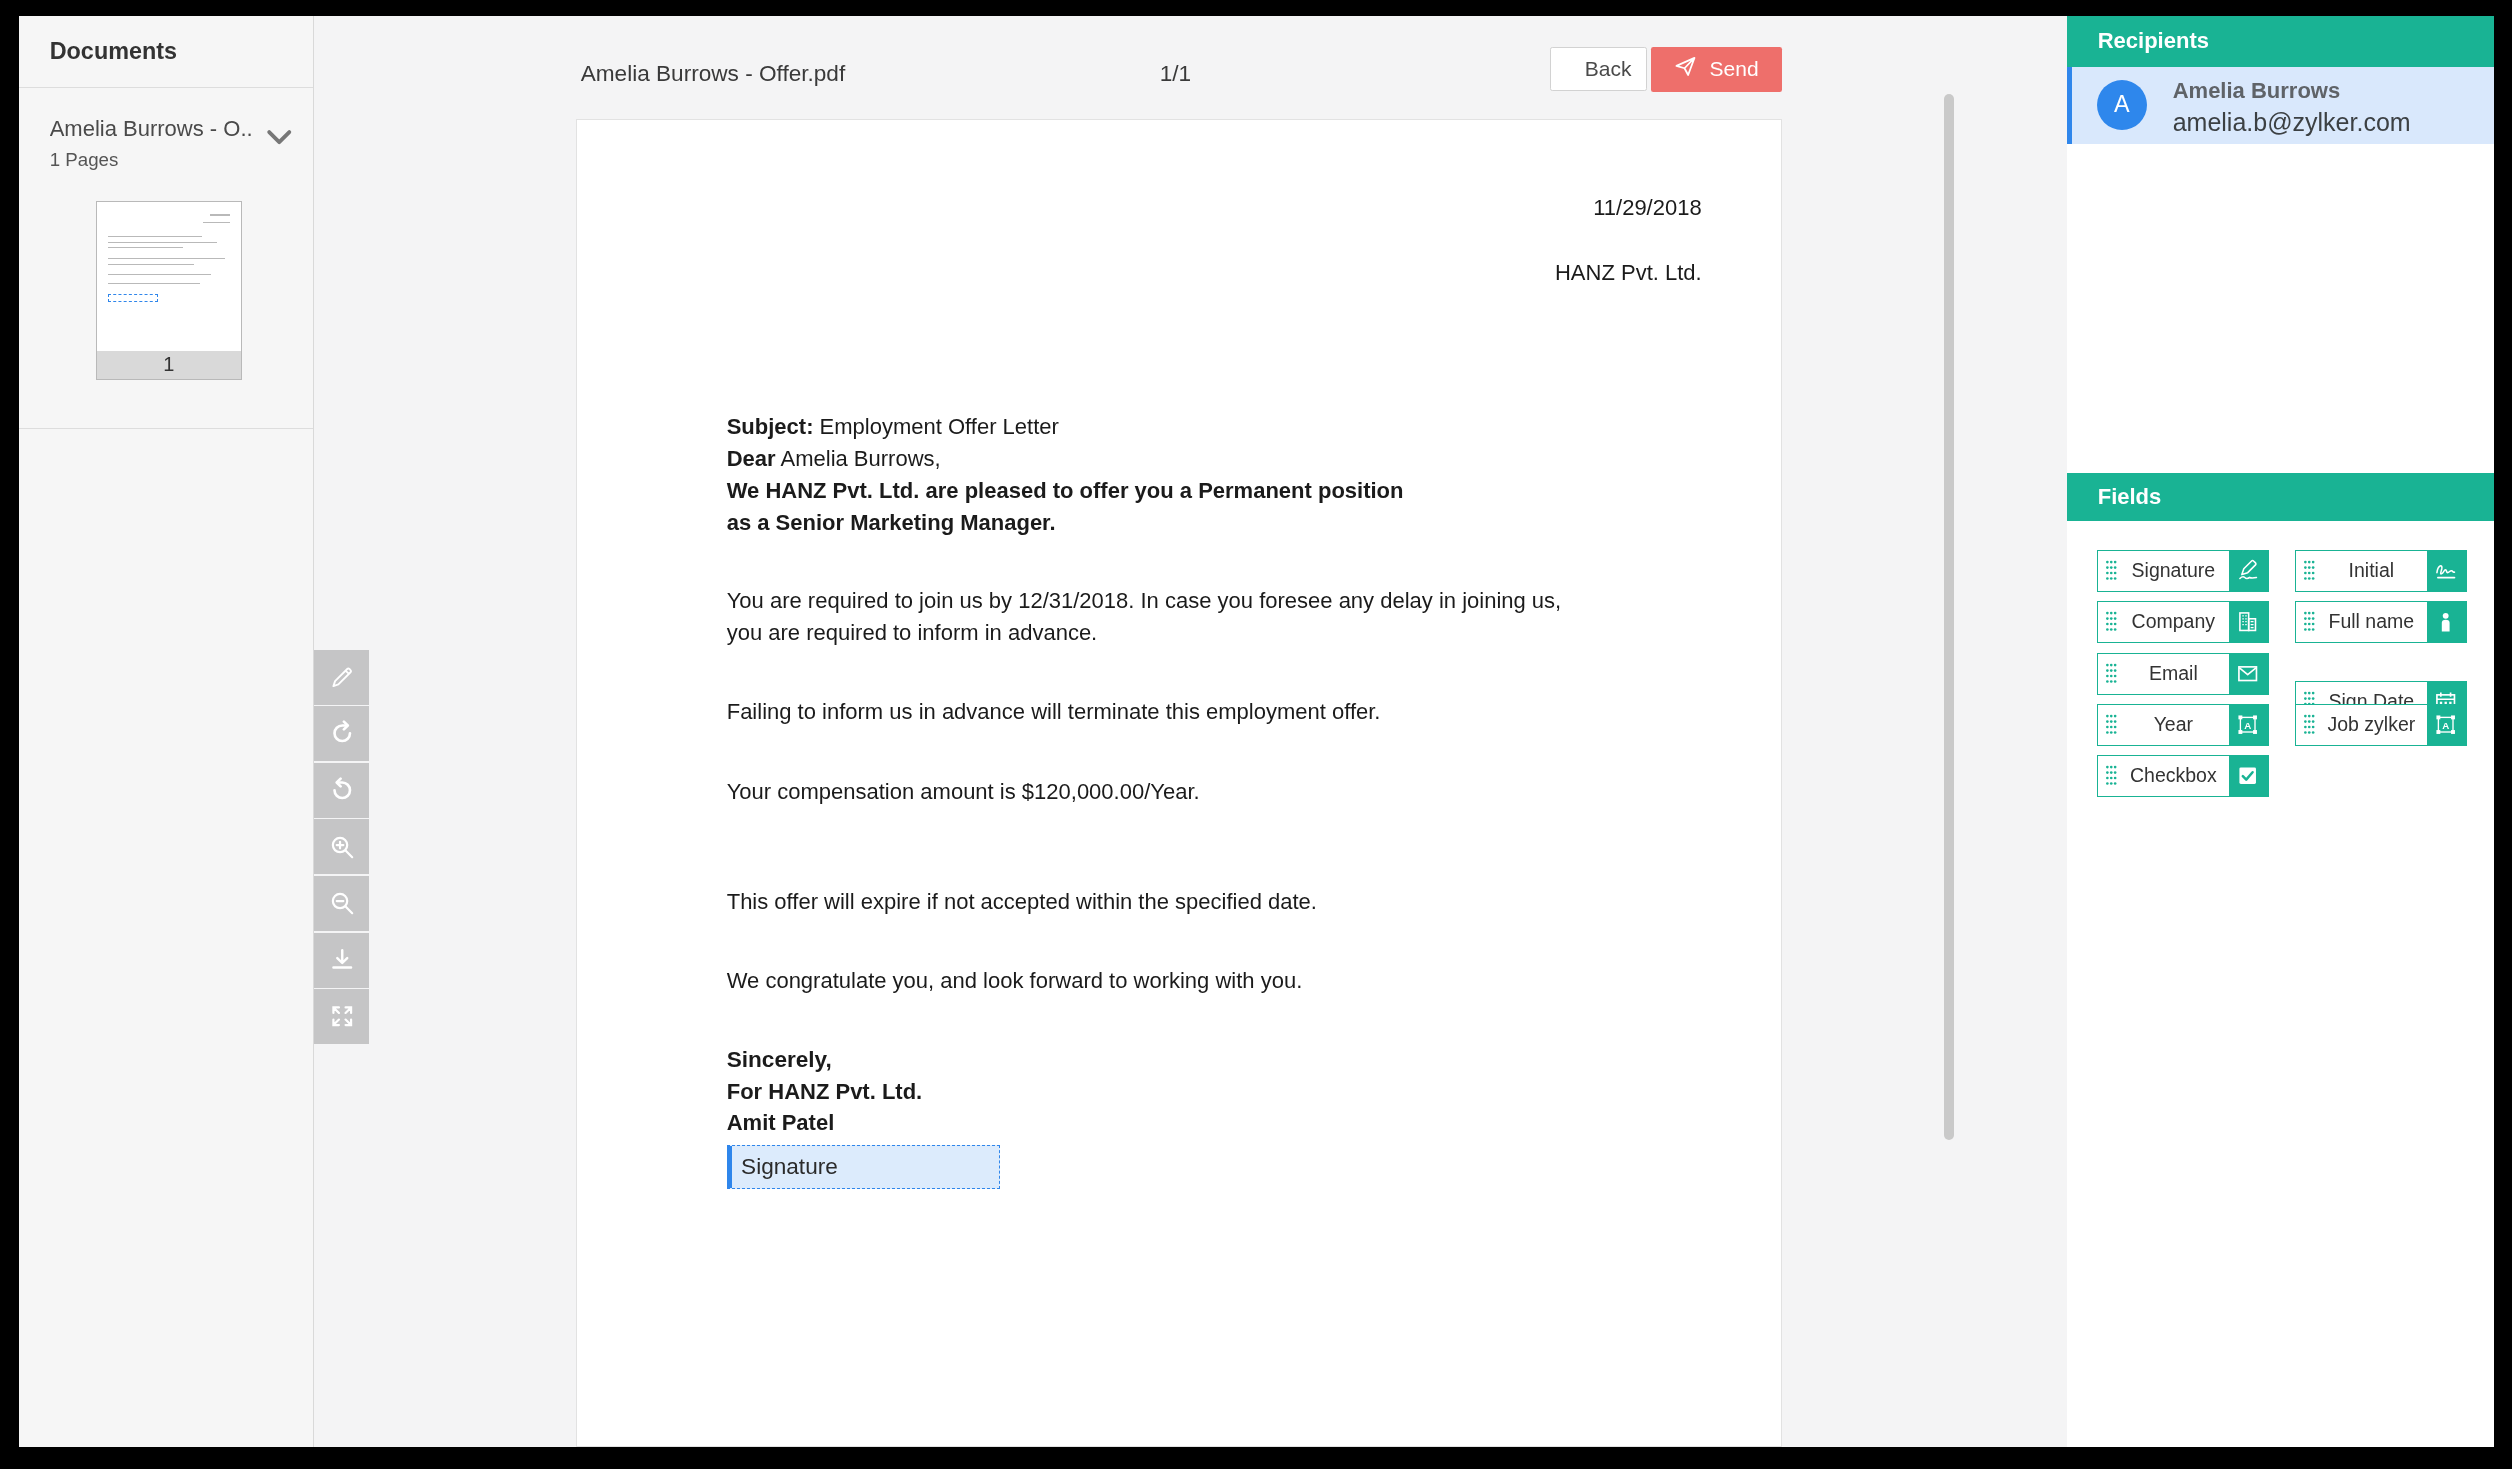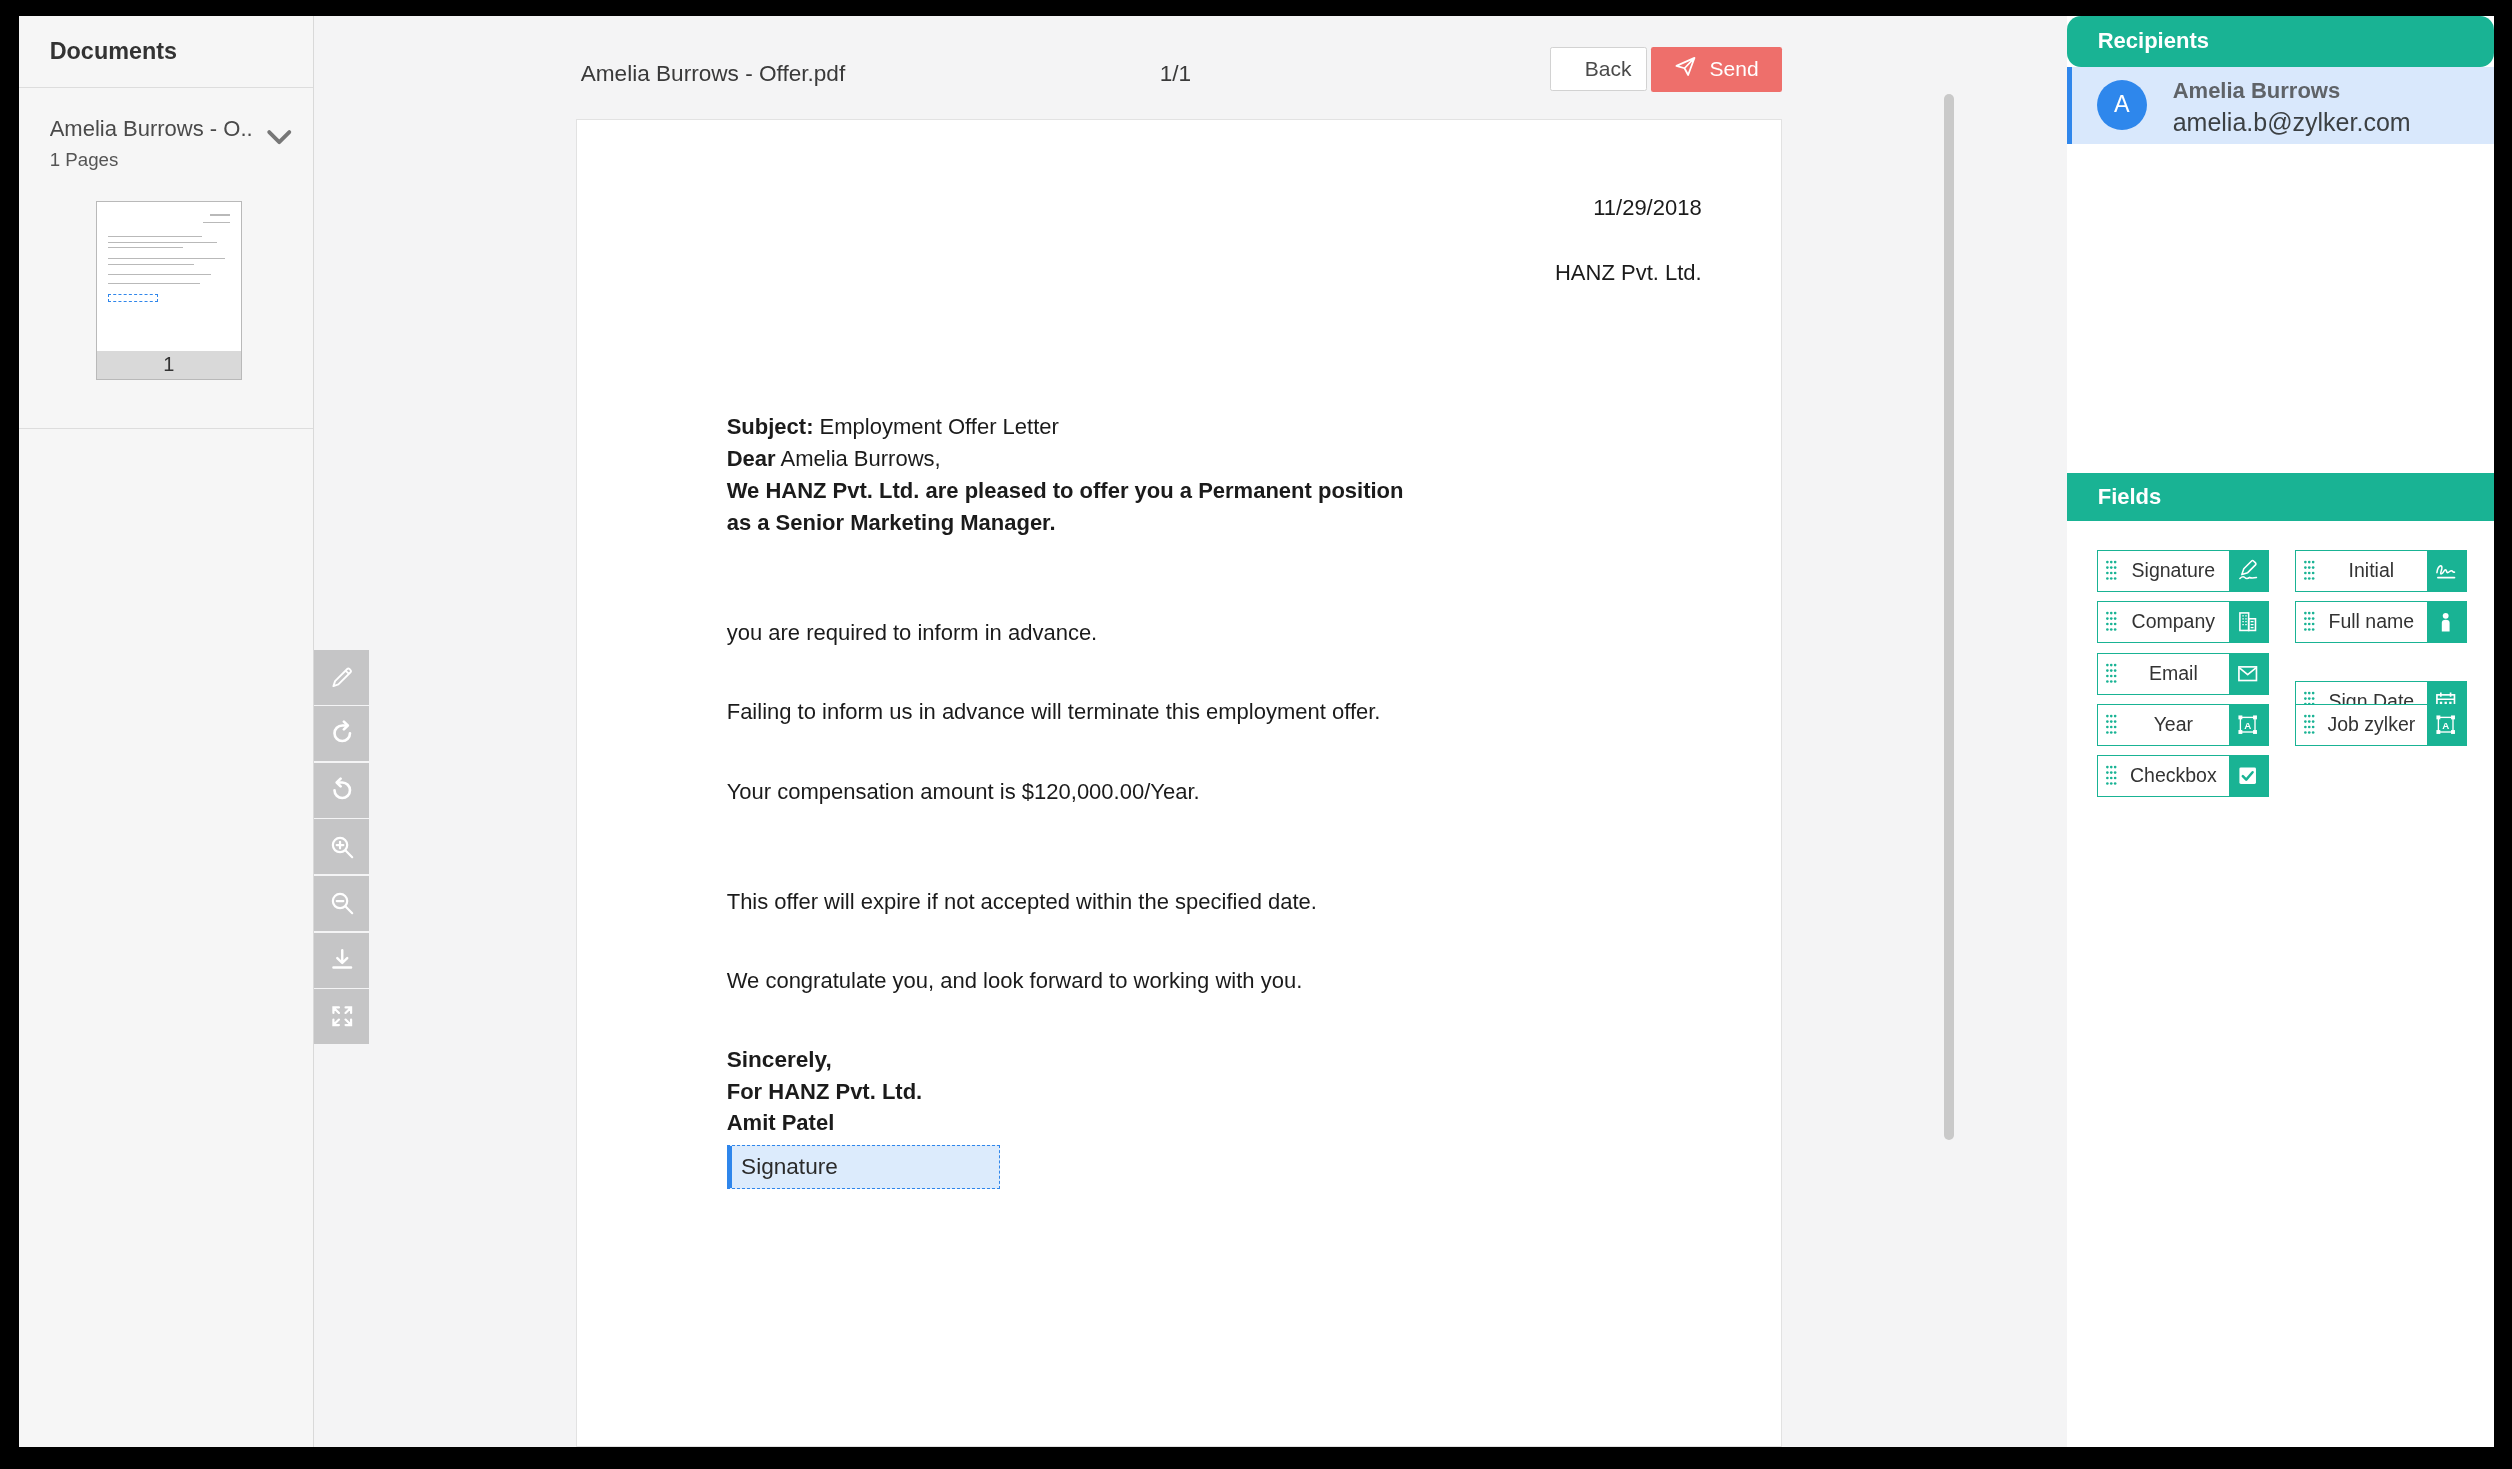--- a/index.html
+++ b/index.html
@@ -162,40 +162,41 @@
 
     <div class="page">
       <div class="pl" style="top:72px;right:79px;">11/29/2018</div>
       <div class="pl" style="top:137px;right:79px;">HANZ Pvt. Ltd.</div>
 
       <div class="pl" style="top:291px;left:150px;"><span class="b">Subject:</span><span> Employment Offer Letter</span></div>
       <div class="pl" style="top:323px;left:150px;"><span class="b">Dear</span><span> Amelia Burrows,</span></div>
       <div class="pl b" style="top:355px;left:150px;">We HANZ Pvt. Ltd. are pleased to offer you a Permanent position</div>
       <div class="pl b" style="top:387px;left:150px;">as a Senior Marketing Manager.</div>
 
+      <div class="pl" style="top:465px;left:150px;">You are required to join us by 12/31/2018. In case you foresee any delay in joining us,</div>
       <div class="pl" style="top:497px;left:150px;">you are required to inform in advance.</div>
       <div class="pl" style="top:576px;left:150px;">Failing to inform us in advance will terminate this employment offer.</div>
       <div class="pl" style="top:656px;left:150px;">Your compensation amount is $120,000.00/Year.</div>
       <div class="pl" style="top:766px;left:150px;">This offer will expire if not accepted within the specified date.</div>
       <div class="pl" style="top:845px;left:150px;">We congratulate you, and look forward to working with you.</div>
 
       <div class="pl b" style="top:924px;left:150px;font-size:22.6px;">Sincerely,</div>
       <div class="pl b" style="top:956px;left:150px;">For HANZ Pvt. Ltd.</div>
       <div class="pl b" style="top:987px;left:150px;">Amit Patel</div>
 
       <div class="sigfield">
         <span>Signature</span>
       </div>
     </div>
 
     <div class="scrollbar"></div>
   </div>
 
   <div class="rpanel">
-    <div class="teal-head" style="top:0;border-radius:14px;">
+    <div class="teal-head" style="top:0;">
       <span class="t">Recipients</span>
     </div>
     <div class="recip-row">
       <div class="avatar">A</div>
       <div class="recip-name">Amelia Burrows</div>
       <div class="recip-email">amelia.b@zylker.com</div>
     </div>
 
     <div class="teal-head" style="top:457px;height:48px;">
       <span class="t">Fields</span>

